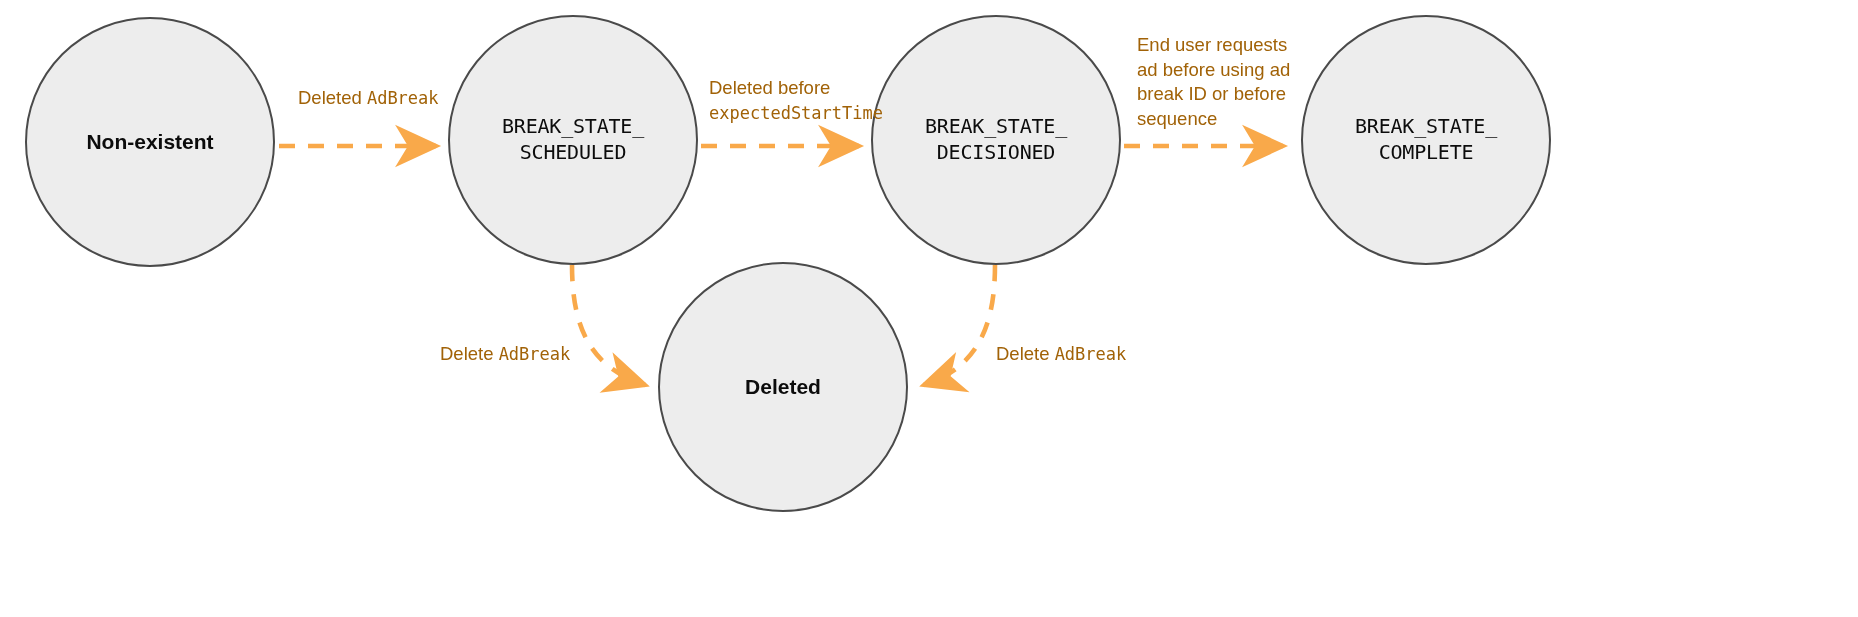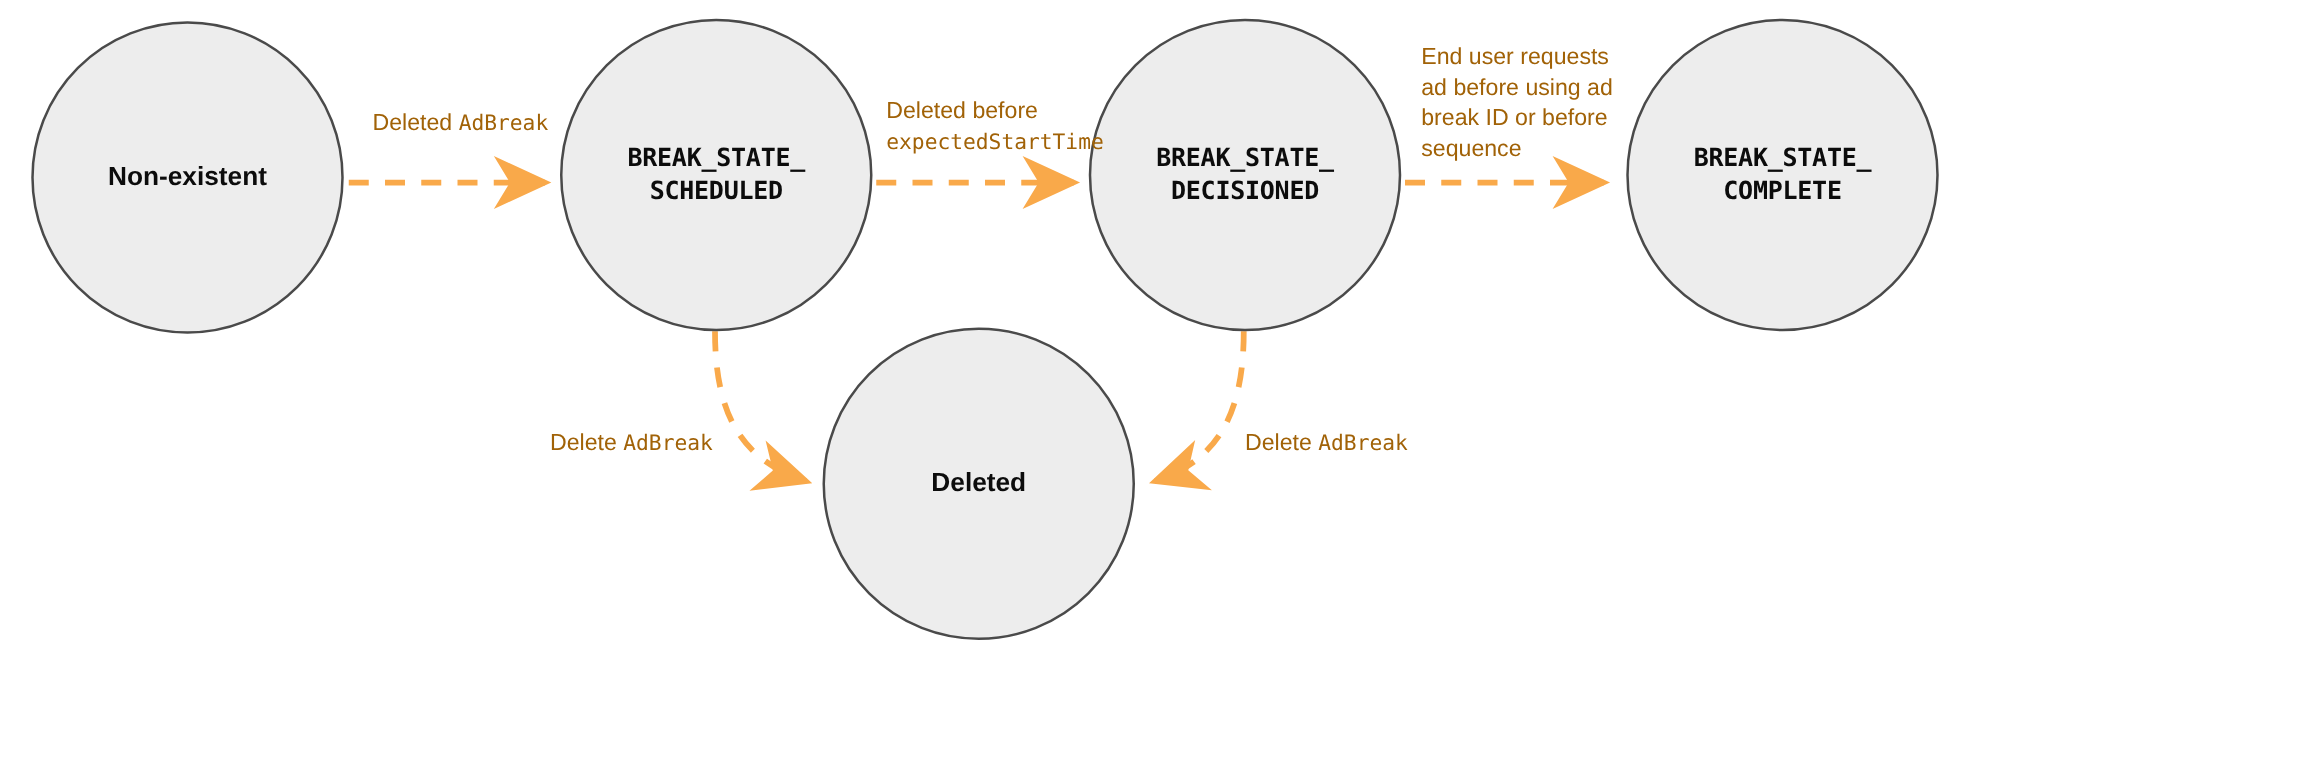--- a/index.html
+++ b/index.html
@@ -41,21 +41,21 @@
     z-index: 2;
   }
   .state-label {
     line-height: 1.28;
     color: #0c0c0c;
     padding: 0 6px;
     white-space: pre-line;
   }
   .state-label.code {
     font-family: "DejaVu Sans Mono", "Liberation Mono", monospace;
-    font-weight: 700;
+    font-weight: 400;
     font-size: 20px;
     letter-spacing: -0.2px;
   }
   .state-label.prose {
     font-family: "Liberation Sans", sans-serif;
     font-weight: 700;
     font-size: 21px;
   }
   
   .edge-label {

